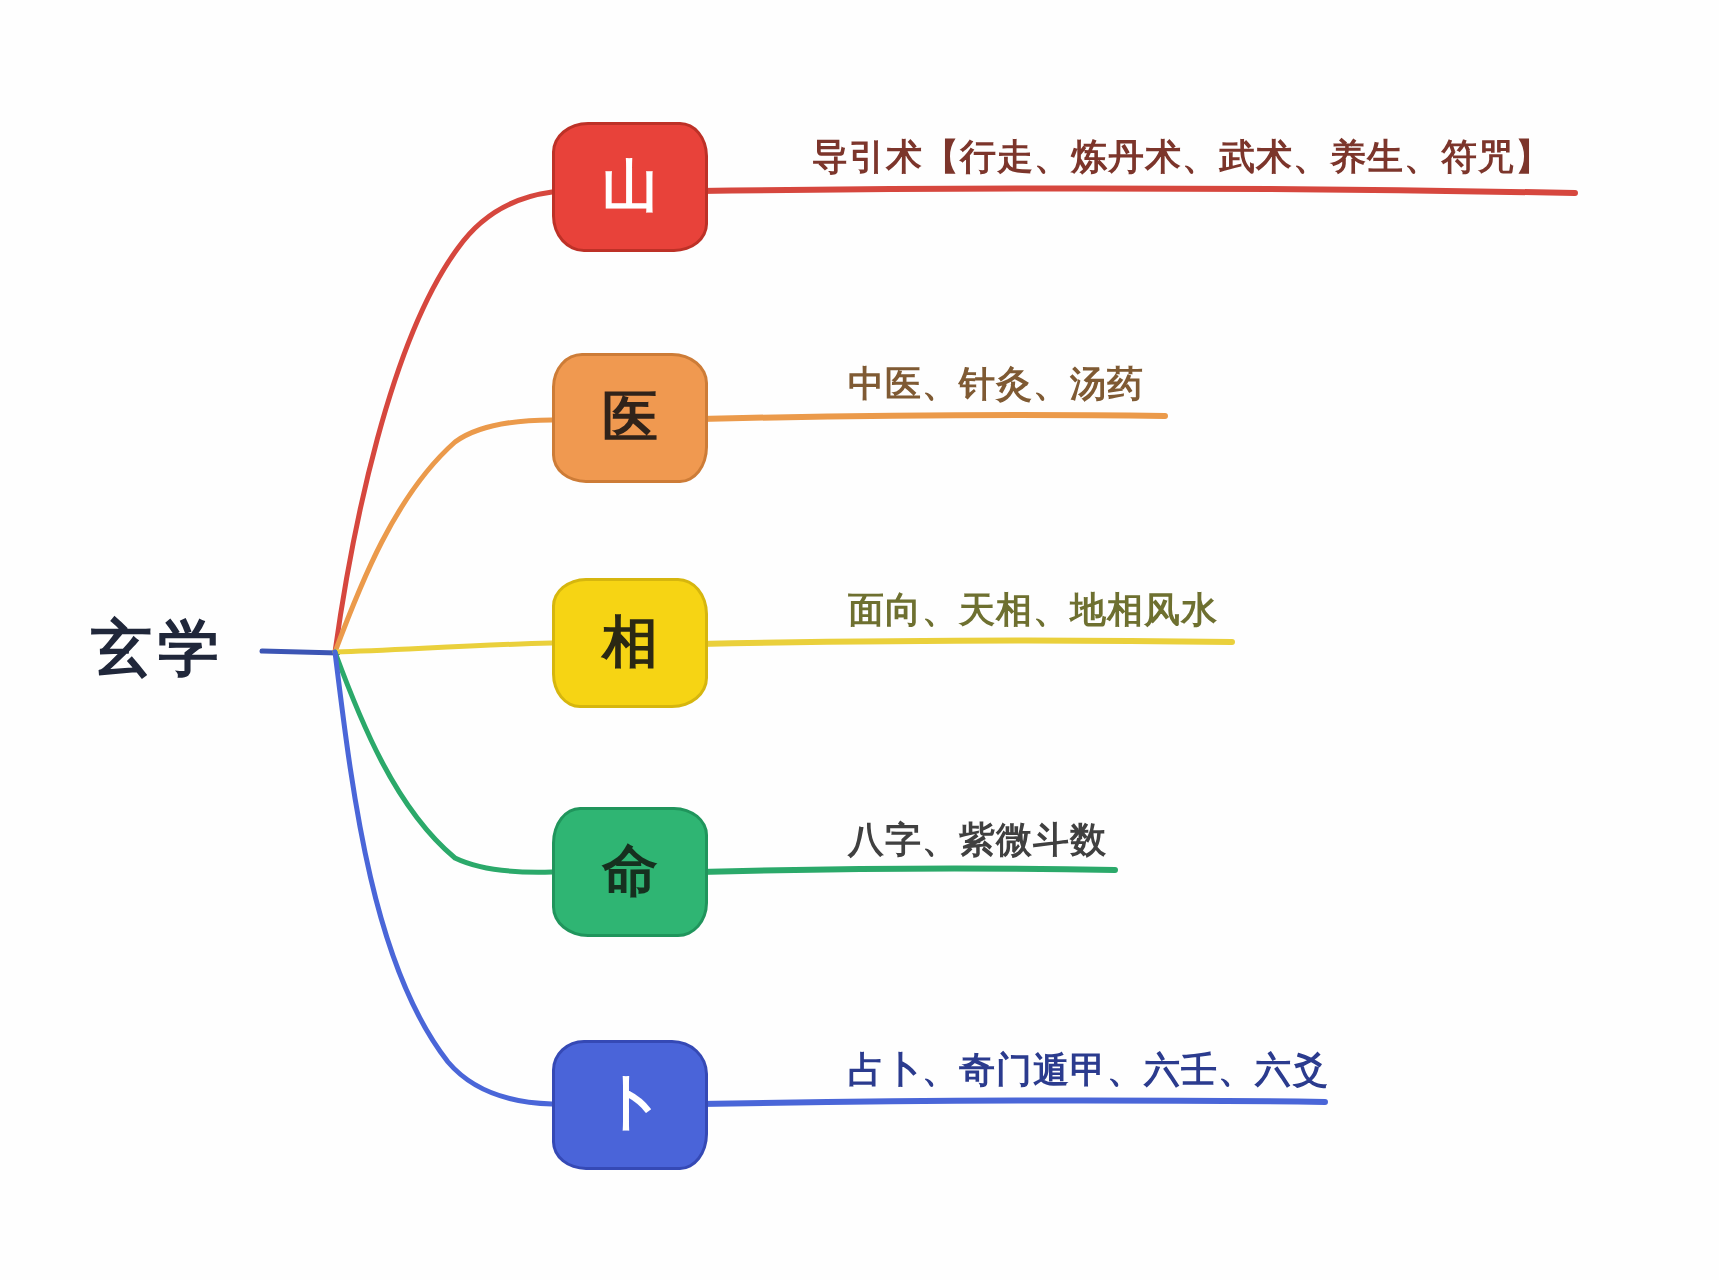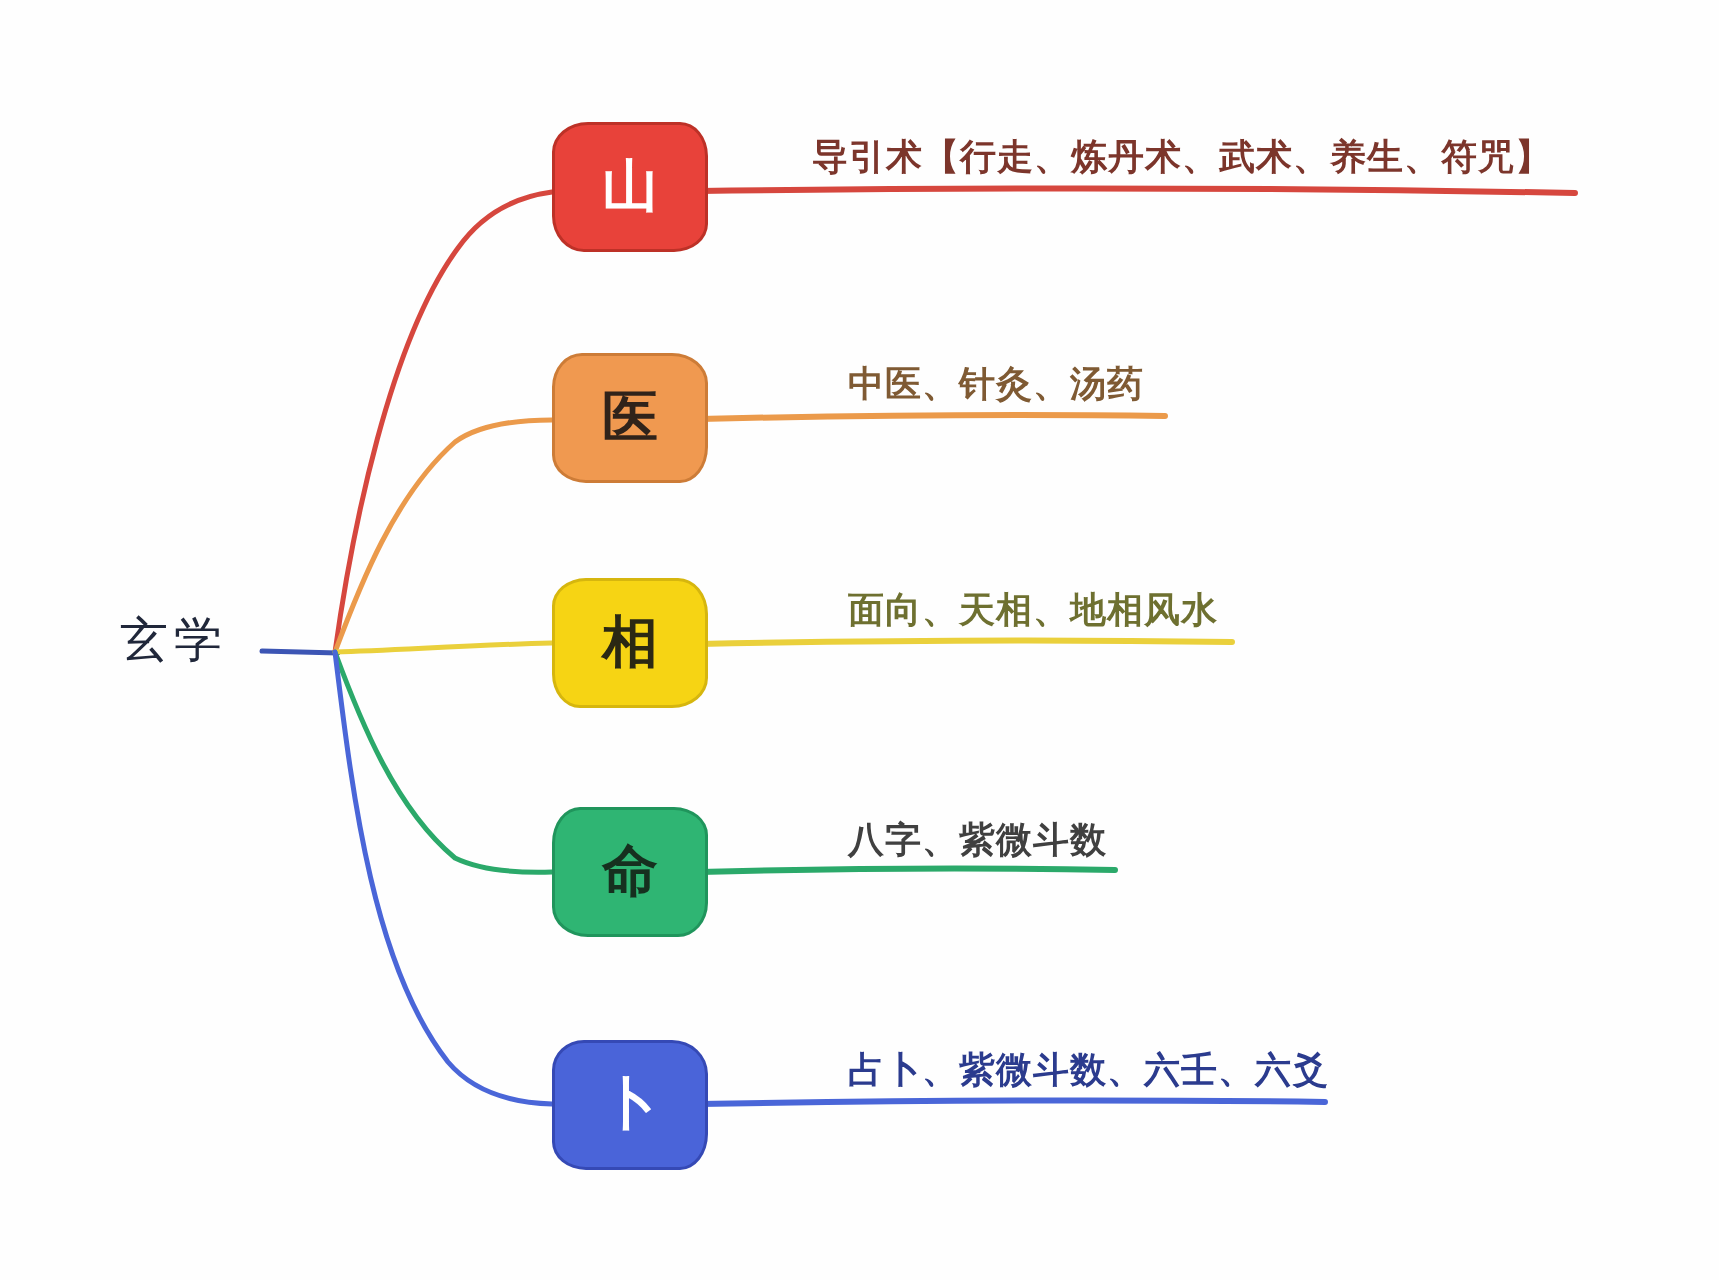--- a/index.html
+++ b/index.html
@@ -21,26 +21,26 @@
     width: 1719px;
     height: 1280px;
   }
   svg.links path {
     fill: none;
     stroke-linecap: round;
     stroke-linejoin: round;
   }
   .root-label {
     position: absolute;
-    left: 94px;
+    left: 78px;
     top: 608px;
     width: 160px;
     text-align: center;
-    font-size: 48px;
-    font-weight: 400;
+    font-size: 61px;
+    font-weight: 700;
     letter-spacing: 6px;
     white-space: nowrap;
   }
   .node {
     position: absolute;
     left: 552px;
     width: 156px;
     height: 130px;
     display: flex;
     align-items: center;
@@ -107,15 +107,15 @@
     <span>命</span>
   </div>
   <div class="node node-4" style="background-color: rgb(74, 100, 217); border-color: rgb(53, 73, 181); color: rgb(255, 255, 255);">
     <span>卜</span>
   </div>
 
   <div class="branch-label label-1" style="color: rgb(127, 90, 51);">中医、针灸、汤药</div>
   <div class="branch-label label-0" style="color: rgb(124, 53, 43);">导引术【行走、炼丹术、武术、养生、符咒】</div>
   <div class="branch-label label-2" style="color: rgb(110, 112, 48); text-align: center;">面向、天相、地相风水</div>
   <div class="branch-label label-3" style="color: #404040;">八字、紫微斗数</div>
-  <div class="branch-label label-4" style="color: rgb(43, 59, 142);">占卜、紫微斗数、六壬、六爻</div>
+  <div class="branch-label label-4" style="color: rgb(43, 59, 142);">占卜、奇门遁甲、六壬、六爻</div>
 
 </div>
 
 </body></html>

